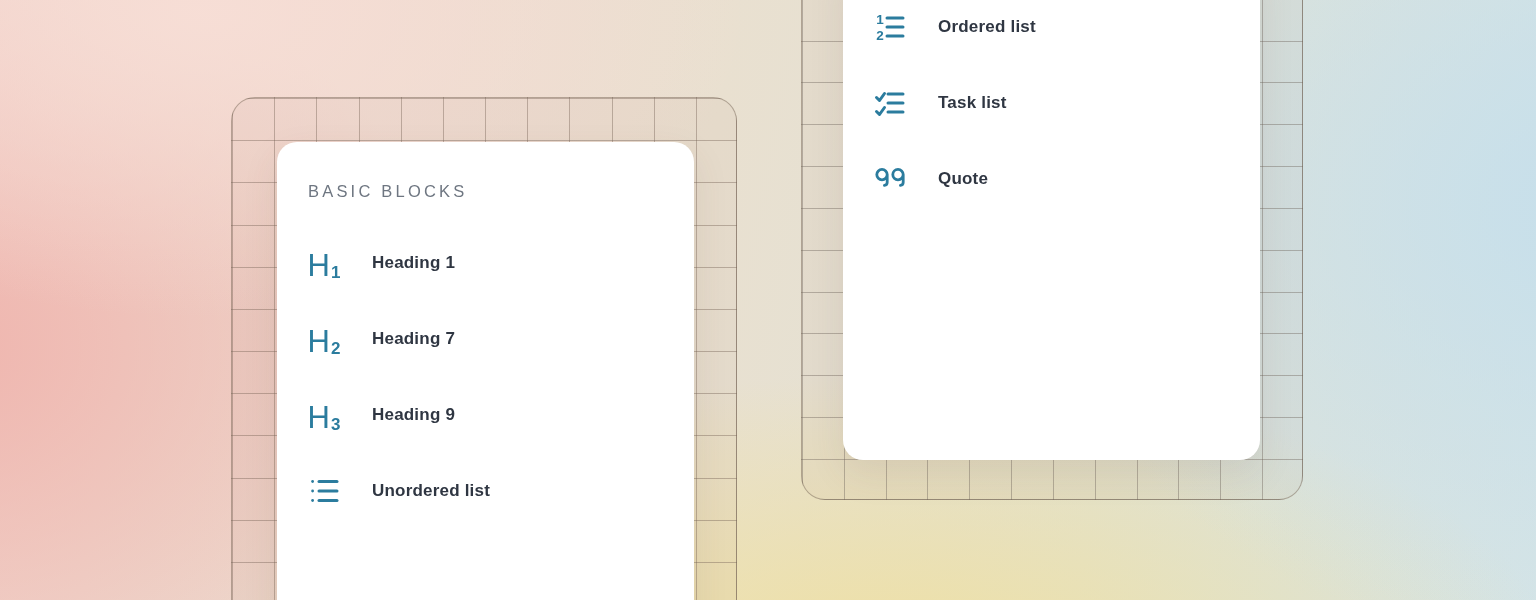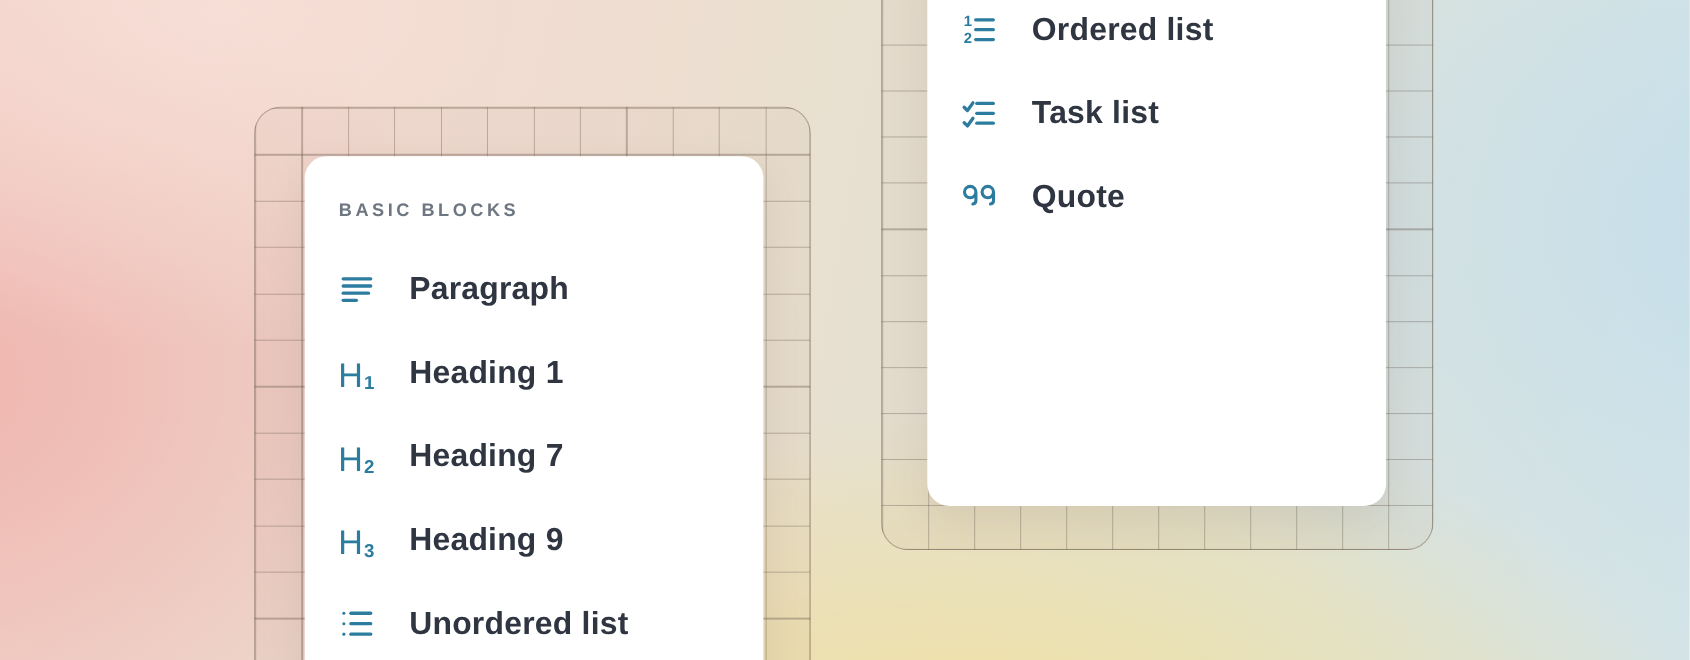--- a/index.html
+++ b/index.html
@@ -39,67 +39,56 @@
   
   .panel {
     position:absolute; background:#ffffff; border-radius:20px;
     box-shadow: 0 14px 36px rgba(95,72,58,0.10);
   }
   .panel.left  { left:277px; top:142px;  width:417px; height:520px; }
   .panel.right { left:843px; top:-44px;  width:417px; height:504px; }
 
   .section-title {
     position:absolute; left:31px; top:40px;
-    font-size:16.5px; font-weight:700; letter-spacing:3.2px;
+    font-size:16.5px; font-weight:400; letter-spacing:3.2px;
     color:#6e7681;
   }
 
   .items { position:absolute; left:31px; right:10px; }
   .panel.left  .items { top:83px; }
   .panel.right .items { top:33px; }
 
   .item { height:76px; display:flex; align-items:center; cursor:pointer; }
   .item .icon {
     width:32px; height:32px; flex:0 0 32px;
     display:flex; align-items:flex-end; justify-content:center;
   }
   .item .icon svg { display:block; }
   .item .label {
     margin-left:32px;
-    font-size:29px; font-weight:600; color:#2f3642; letter-spacing:0.2px;
+    font-size:17px; font-weight:600; color:#2f3642; letter-spacing:0.2px;
     white-space:nowrap;
   }
 
   
   .h-icon { display:flex; align-items:flex-end; color:#2b7c9e; line-height:1; }
   .h-icon .h-base { font-size:31px; font-weight:400; line-height:0.88; }
   .h-icon .h-sub  { font-size:17px; font-weight:700; margin-left:1px; transform:translateY(2px); }
 </style>
 </head>
 <body>
 
 <div class="grid-card left"></div>
 <div class="grid-card right"></div>
 
 <div class="panel left">
   <div class="section-title">BASIC BLOCKS</div>
 
   <div class="items">
 
-    <div class="item">
-      <span class="icon">
-        <svg width="32" height="32" viewBox="0 0 32 32" fill="none" stroke="#2b7c9e" stroke-width="3" stroke-linecap="round">
-          <line x1="4" y1="6.5" x2="29" y2="6.5"></line>
-          <line x1="4" y1="13" x2="29" y2="13"></line>
-          <line x1="4" y1="19.5" x2="27" y2="19.5"></line>
-          <line x1="4" y1="26" x2="16" y2="26"></line>
-        </svg>
-      </span>
-      <span class="label">Paragraph</span>
-    </div>
 
     <div class="item">
       <span class="icon">
         <span class="h-icon">
             <span class="h-base">H</span>
             <span class="h-sub">1</span>
           </span>
       </span>
       <span class="label">Heading 1</span>
     </div>

